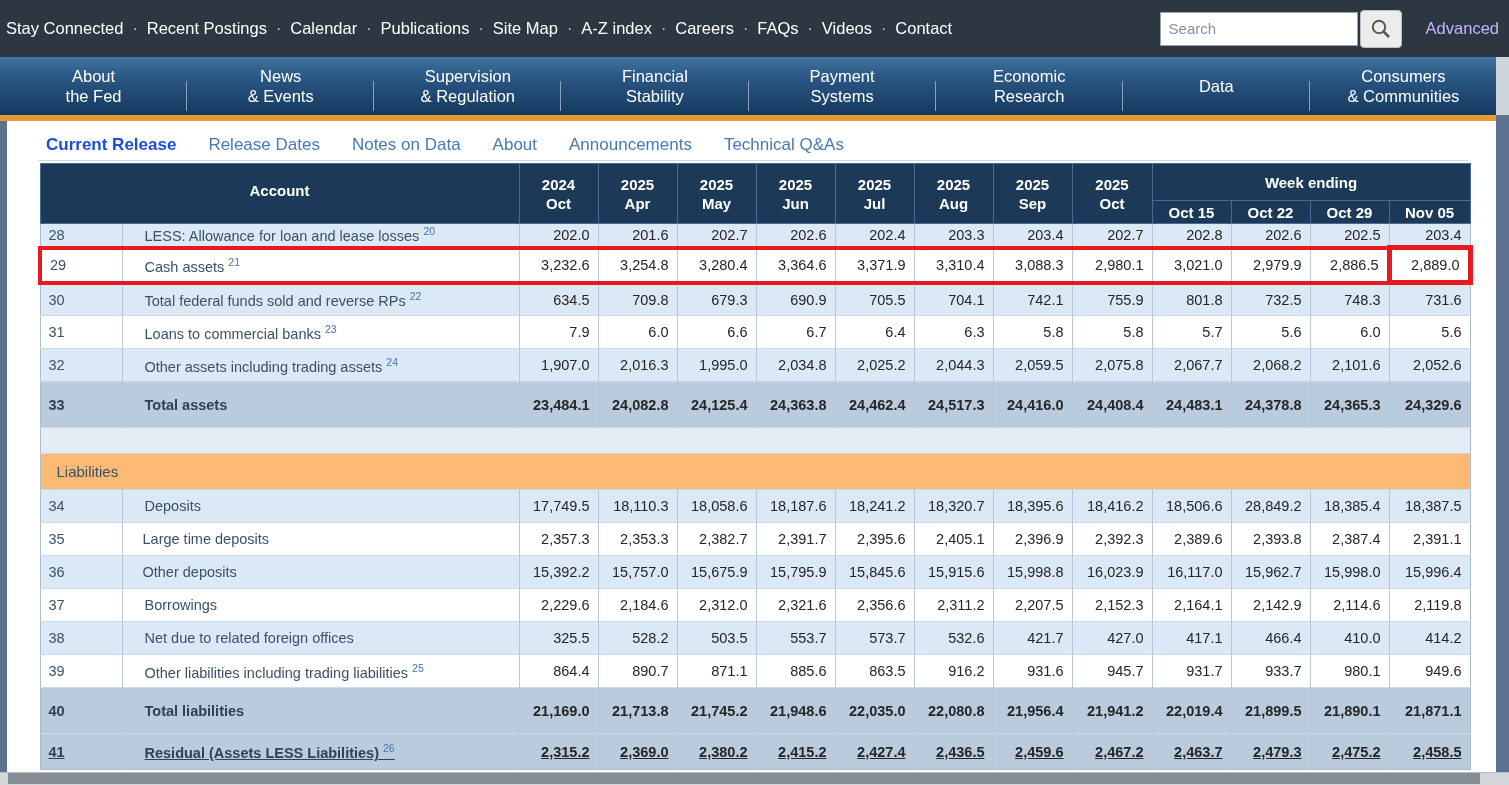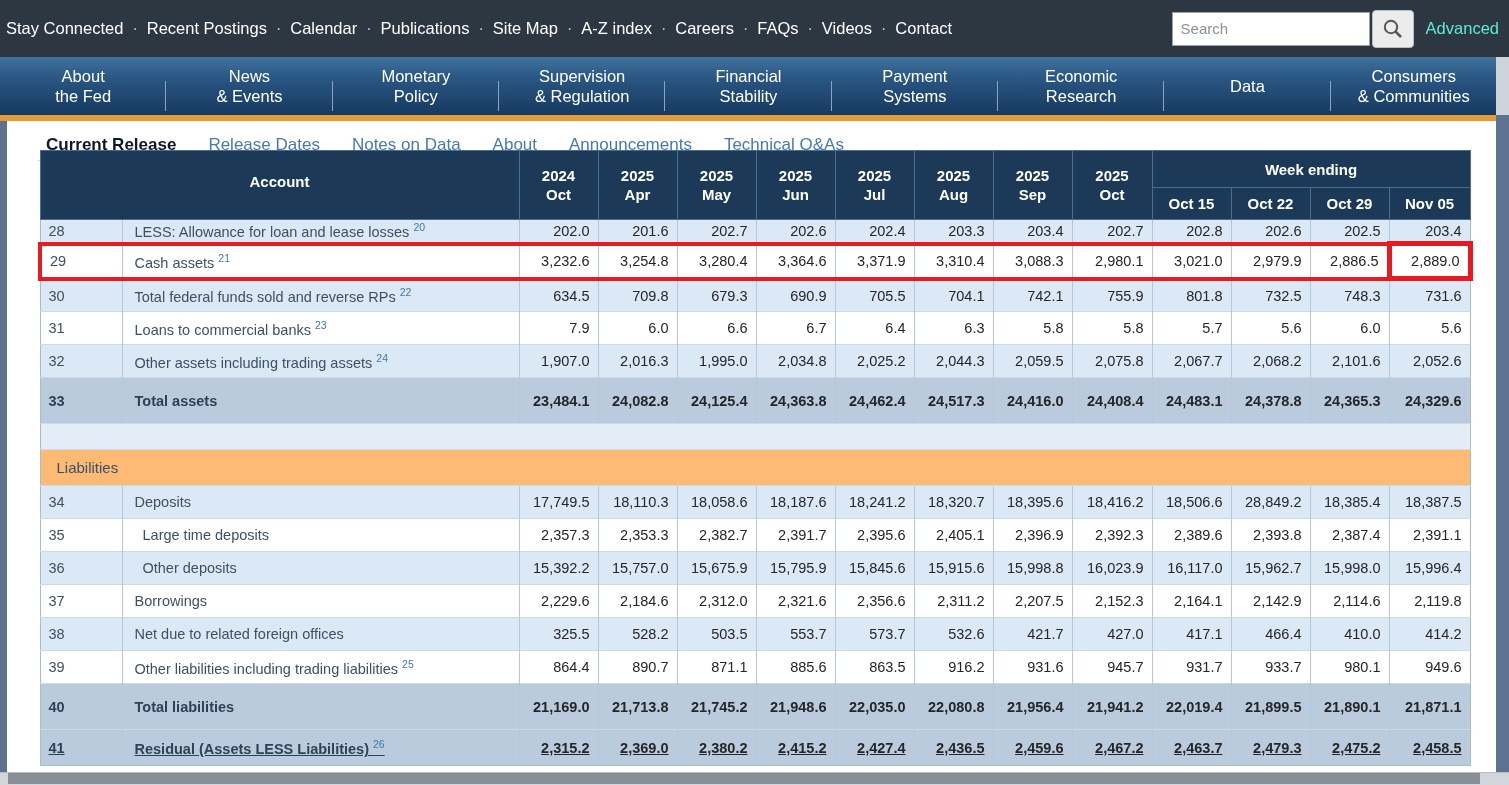--- a/index.html
+++ b/index.html
@@ -13,55 +13,55 @@
   .topbar-links { display:flex; align-items:center; gap:9px; white-space:nowrap; }
   .tblink { color:#fff; font-size:16.5px; cursor:pointer; }
   .sep { color:#c8ccd2; font-size:16px; }
   .search-group { margin-left:auto; display:flex; align-items:center; }
   .search-input { width:198px; height:34px; border:1px solid #9aa1a8; background:#fff;
                   font-size:15px; padding:0 8px; color:#a16207; outline:none; }
   .search-input::placeholder { color:#8a9097; }
   .search-btn { width:42px; height:38px; margin-left:2px; background:#ececec;
                 border:1px solid #b9bec4; border-radius:4px; display:flex;
                 align-items:center; justify-content:center; cursor:pointer; }
-  .advanced { color:#5eead4; font-size:16.5px; margin-left:12px; cursor:pointer; }
+  .advanced { color:#c4b5fd; font-size:16.5px; margin-left:24px; cursor:pointer; }
 
   
   .mainnav { position:absolute; left:0; top:57px; width:1497px; height:64px;
              background:linear-gradient(180deg,#41729f 0%, #2a5784 35%, #16395f 100%);
              border-bottom:6px solid #e39b38; display:flex; }
   .navitem { flex:1; position:relative; display:flex; flex-direction:column;
              justify-content:center; align-items:center; color:#fff;
              font-size:16.5px; line-height:20px; text-align:center; cursor:pointer; }
   .navitem::after { content:""; position:absolute; right:0; top:42%; bottom:7%;
                     width:1px; background:#8ba3bd; }
   .navitem:last-child::after { display:none; }
 
   
   .subnav { position:absolute; left:46px; top:128px; width:1420px; height:33px;
             display:flex; align-items:center; gap:32px; }
   .subitem { font-size:17px; color:#4779b3; cursor:pointer; }
-  .subitem.active { color:#0f172a; font-weight:bold; }
+  .subitem.active { color:#1d4ed8; font-weight:bold; }
   .subnav-rule { position:absolute; left:38px; top:160px; width:1430px; height:1px;
                  background:#d4d8dc; }
 
   
-  .tblwrap { position:absolute; left:38px; top:150px; }
+  .tblwrap { position:absolute; left:38px; top:163px; }
   table.tbl { border-collapse:collapse; table-layout:fixed; width:1430px;
               border:1px solid #a9bccb; }
   .tbl thead th { background:#1c3a57; color:#fff; font-weight:bold; font-size:15px;
                   border:1px solid #4a6b93; vertical-align:middle; }
   th.account-h { vertical-align:bottom; padding-bottom:7px; text-align:center; }
   th.year-h div { line-height:19px; }
   th.week-h { height:37px; }
-  th.wdate-h { height:32px; }
+  th.wdate-h { height:23px; }
   .tbl tbody td { font-size:14.5px; height:33px; border-top:1px solid #ccd9e6; }
   .tbl tbody tr:first-child td { height:24px; border-top:none; }
   td.numc { padding-left:8px; color:#3c5166; border-right:1px solid #b6c8d9; }
-  td.accc { padding-left:12px; color:#3c5166; }
+  td.accc { padding-left:22px; color:#3c5166; }
   td.accc.ind { padding-left:20px; }
   td.v { text-align:right; padding-right:8px; color:#262626;
          border-left:1px solid #b6c8d9; font-variant-numeric:tabular-nums; }
   tr.alt td { background:#dbe8f6; }
   tr.plain td { background:#fff; }
   tr.total td { background:#b9cbdd; font-weight:bold; height:46px; }
   tr.total td.numc, tr.total td.accc { color:#2f4255; }
   tr.spacer td { background:#e4edf5; height:26px; }
   tr.section td { background:#fdba74; color:#3c5166; font-size:15px; padding-left:16px; height:36px; }
   tr.lastrow td { height:36px;text-decoration:underline; }
@@ -125,24 +125,20 @@
   </div>
 
   <div class="mainnav" id="mainnav">
       <div class="navitem">
         <div>About</div>
         <div>the Fed</div>
       </div>
       <div class="navitem">
         <div>News</div>
         <div>&amp; Events</div>
-      </div>
-      <div class="navitem">
-        <div>Monetary</div>
-        <div>Policy</div>
       </div>
       <div class="navitem">
         <div>Supervision</div>
         <div>&amp; Regulation</div>
       </div>
       <div class="navitem">
         <div>Financial</div>
         <div>Stability</div>
       </div>
       <div class="navitem">

